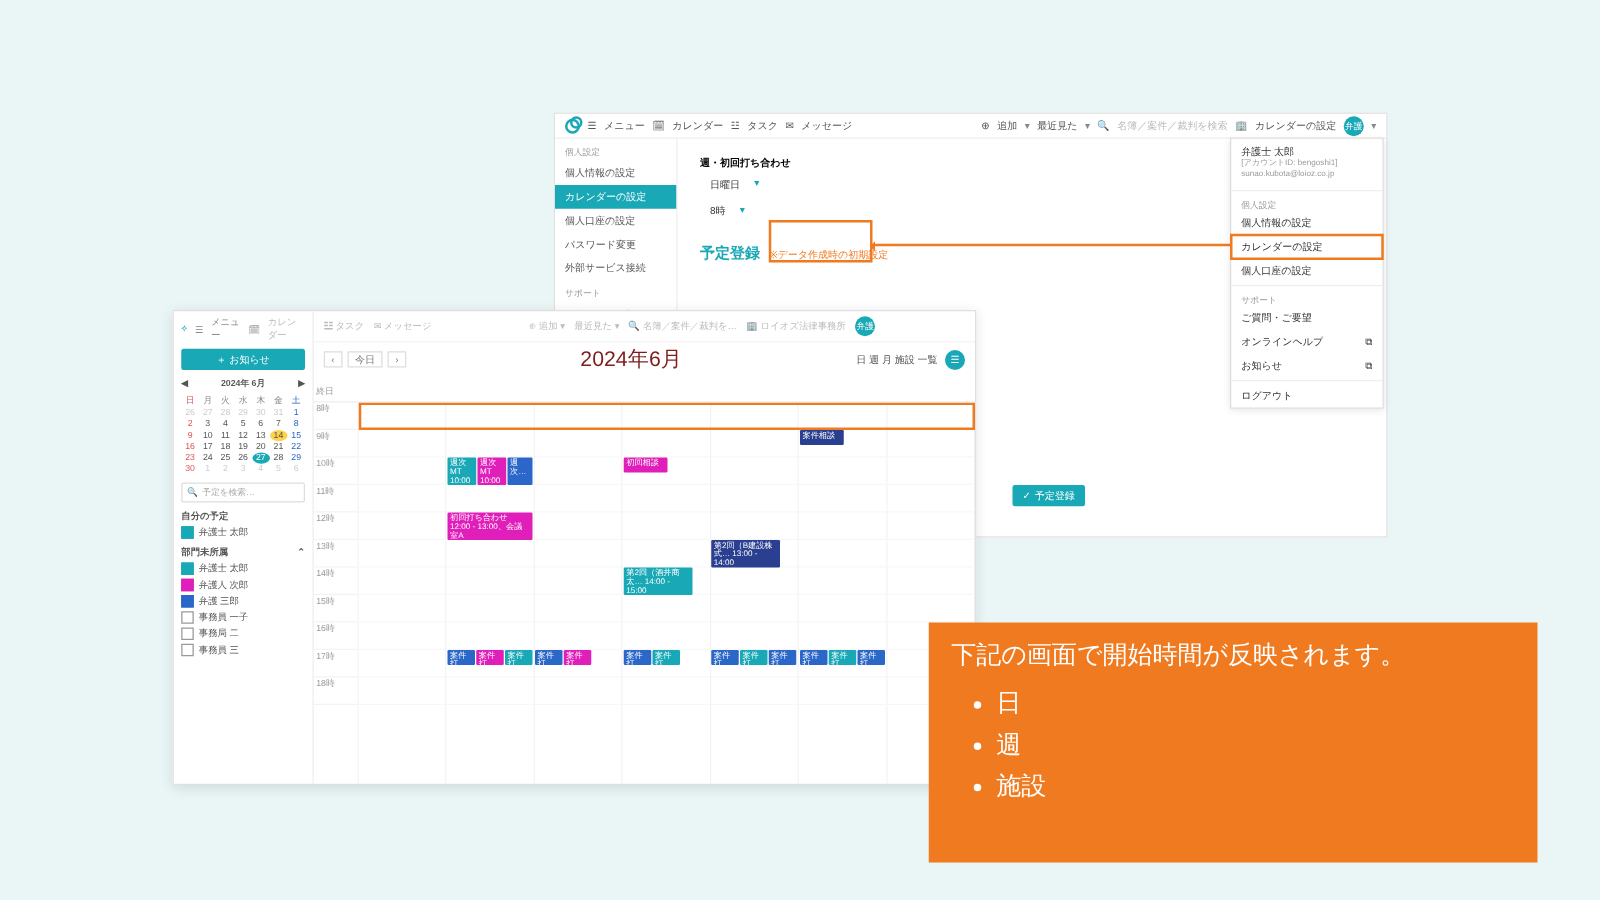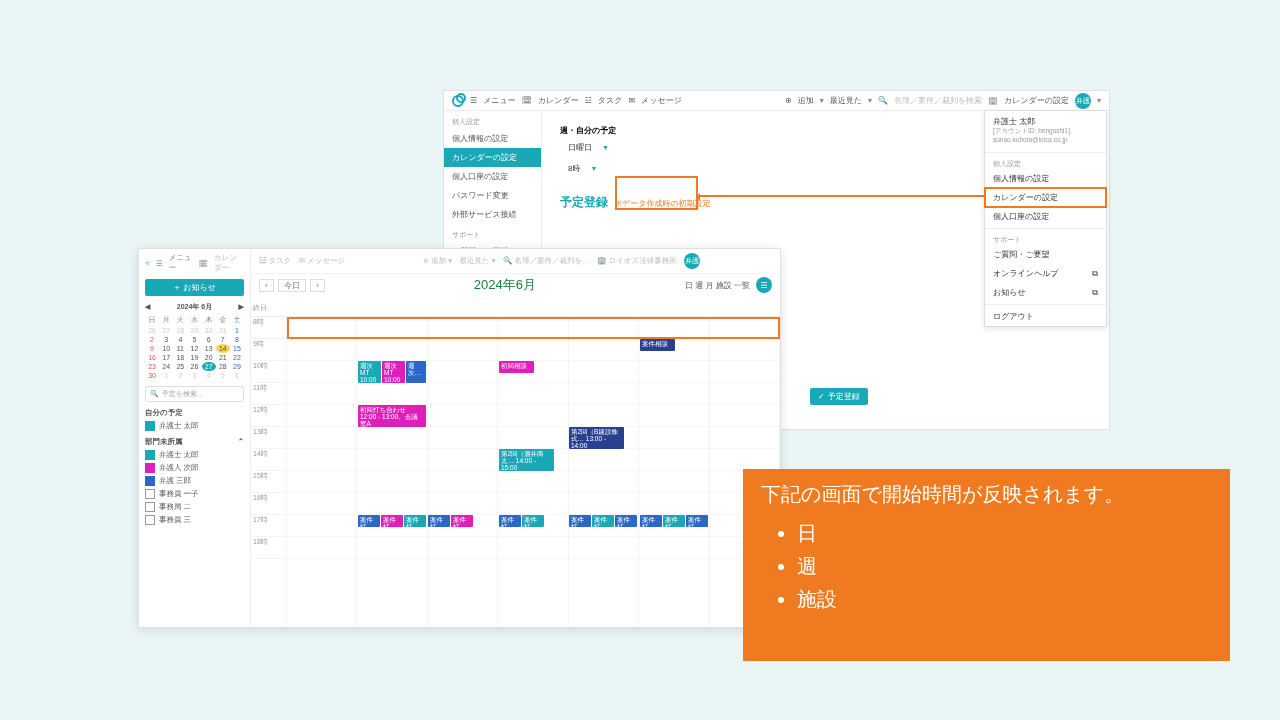--- a/index.html
+++ b/index.html
@@ -200,21 +200,21 @@
 
     .cal-right{flex:1;display:flex;flex-direction:column;}
     .cal-toolbar{
       display:flex;align-items:center;padding:4px 8px;font-size:7.5px;color:#888;gap:6px;justify-content:space-between;
       border-bottom:1px solid #f3f3f3;
     }
     .round-teal{background:#19a8b6;color:#fff;border-radius:50%;width:16px;height:16px;display:inline-flex;align-items:center;justify-content:center;}
     .cal-head{
       display:flex;align-items:center;justify-content:space-between;padding:2px 8px 6px 8px;
     }
-    .cal-head .title{font-size:13px;color:#15803d;font-weight:500;text-align:center;flex:1;}
+    .cal-head .title{font-size:17px;color:#7f1d1d;font-weight:500;text-align:center;flex:1;}
     .nav-btn{border:1px solid #ddd;padding:1px 5px;color:#777;}
     .today-btn{border:1px solid #ddd;padding:1px 5px;color:#777;margin:0 2px;}
 
     .week-head{display:grid;grid-template-columns:36px repeat(7,1fr);font-size:8px;border-bottom:1px solid #eee;}
     .week-head div{text-align:center;padding:4px 0;}
     .week-head .sun{color:#d55;}
     .week-head .sat{color:#2a67c9;}
     .allday-row{display:grid;grid-template-columns:36px repeat(7,1fr);font-size:7px;border-bottom:1px solid #eee;}
     .allday-row .lbl{color:#999;padding:3px 2px;}
     .time-grid{flex:1;display:grid;grid-template-columns:36px repeat(7,1fr);position:relative;overflow:hidden;}
@@ -227,21 +227,21 @@
       line-height:1.1;border-radius:1px;
     }
     .evt.mag{background:#e01eb9;}
     .evt.blue{background:#2a67c9;}
     .evt.teal{background:#19a8b6;}
     .evt.navy{background:#2a3f8f;}
 
     
     .callout{
       position:absolute;
-      left:693px;top:439px;
+      left:693px;top:468px;
       width:487px;height:192px;
       background:#f07a1f;color:#fff;
       padding:12px 18px;
       z-index:6;
       font-size:20px;
     }
     .callout ul{list-style:disc;margin:12px 0 0 36px;font-size:20px;}
     .callout li{margin:6px 0;}
   </style>
 </head>
@@ -278,21 +278,21 @@
         <div class="sb-group-label">個人設定</div>
         <div class="sb-item">個人情報の設定</div>
         <div class="sb-item active">カレンダーの設定</div>
         <div class="sb-item">個人口座の設定</div>
         <div class="sb-item">パスワード変更</div>
         <div class="sb-item">外部サービス接続</div>
         <div class="sb-group-label">サポート</div>
         <div class="sb-item">ご質問・ご要望</div>
       </div>
       <div class="settings-main">
-        <div class="field-label">週・自分の予定</div>
+        <div class="field-label">週・初回打ち合わせ</div>
         <div class="select-like">
           <span>日曜日</span>
           <span class="caret">▼</span>
         </div>
         <br>
         <div class="select-like">
           <span>8時</span>
           <span class="caret">▼</span>
         </div>
         <div class="sub-title">

